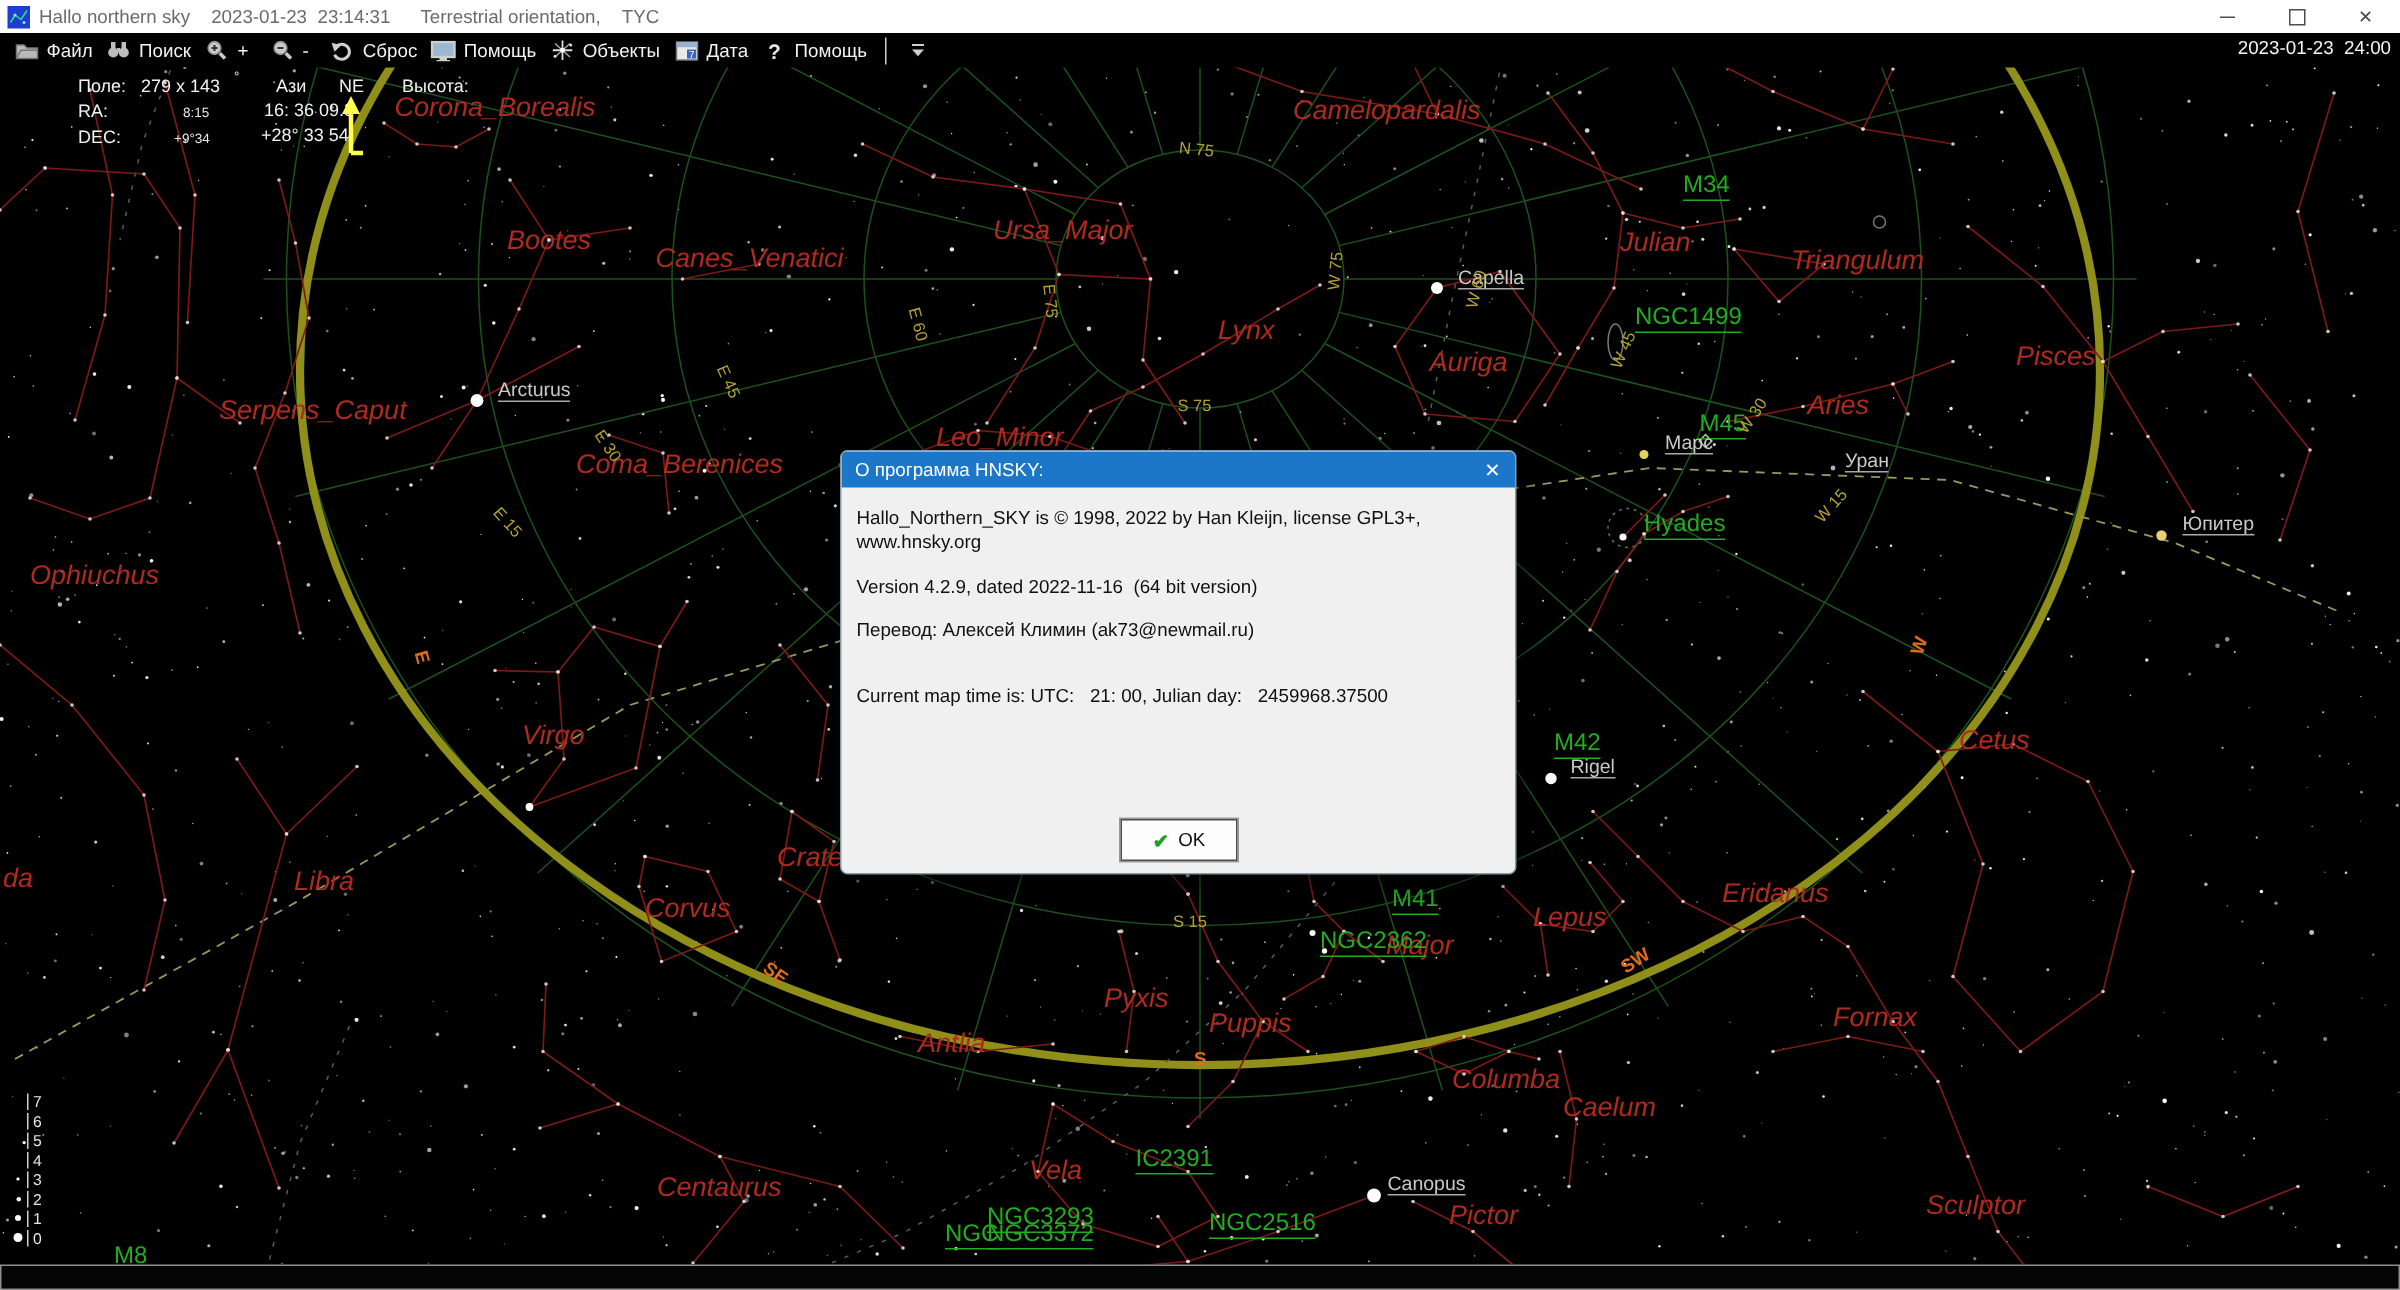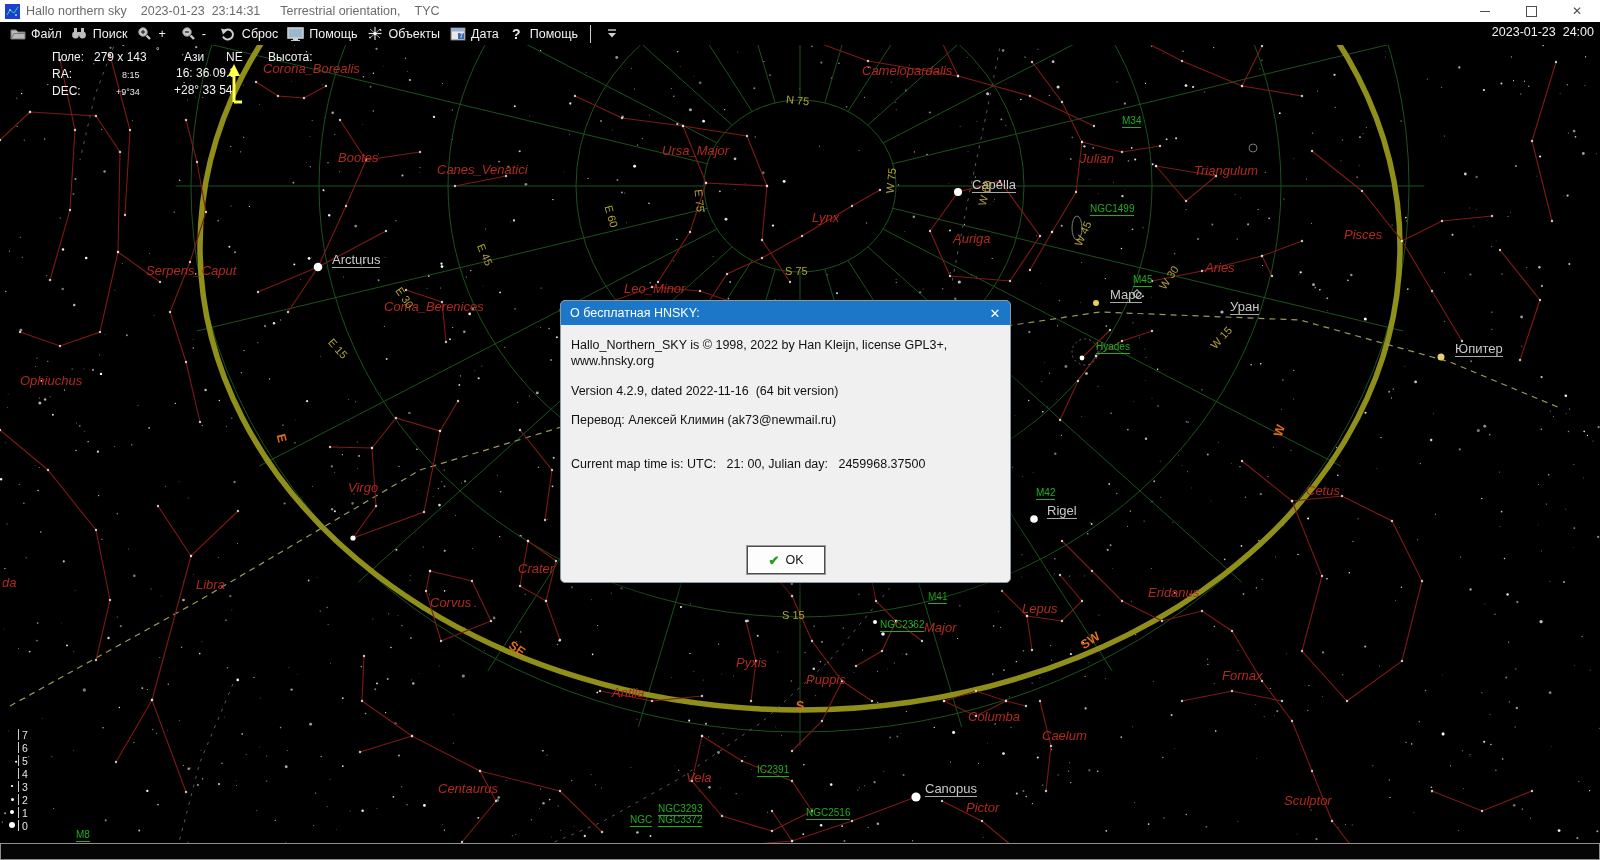--- a/index.html
+++ b/index.html
@@ -28,22 +28,22 @@
 
   
   #infopanel{position:absolute;left:0;top:0;z-index:40;color:#f2f2f2;font-size:12px;}
   .ip{position:absolute;white-space:pre;margin-left:44px;}
   .ipsmall{font-size:9px;color:#e8e8e8;}
 
   
   #sky{position:absolute;left:0;top:0;z-index:1;}
   #labels{position:absolute;left:0;top:0;width:1600px;height:860px;z-index:5;pointer-events:none;}
   .mlabel{position:absolute;white-space:pre;transform-origin:left center;line-height:1;}
-  .const{color:#b02a20;font-style:italic;font-size:13px;}
-  .dso{color:#21ad21;font-size:10px;border-bottom:1px solid #21ad21;padding-bottom:1px;}
+  .const{color:#b02a20;font-style:italic;font-size:18px;}
+  .dso{color:#21ad21;font-size:16px;border-bottom:1px solid #21ad21;padding-bottom:1px;}
   .starlab{color:#c9c9c9;font-size:13px;border-bottom:1px solid #a9a9a9;padding-bottom:1px;}
   .gridlab{color:#b1a236;font-size:11px;}
   .compass{color:#e06c1a;font-size:12.5px;font-weight:bold;}
 
   
   #maglegend{position:absolute;left:0;top:728px;z-index:6;color:#e5e5e5;font-size:10.5px;}
   .magrow{position:absolute;left:0;height:13px;display:flex;align-items:center;}
   .magdot{position:absolute;border-radius:50%;background:#fff;}
   .magbar{display:inline-block;width:1px;height:11px;background:#cfcfcf;margin-right:3px;}
 
@@ -1881,21 +1881,21 @@
           <polygon points="2,4 10,4 6,8.5" fill="#cfcfcf"></polygon>
         </svg>
     </div>
     <span id="tbclock">2023-01-23  24:00</span>
   </div>
 
   <div id="bottombar"></div>
 
   <div id="dialog">
     <div id="dlgtitle">
-      <span>О бесплатная HNSKY:</span>
+      <span>О программа HNSKY:</span>
     </div>
     <div id="dlgclose">
       <span>✕</span>
     </div>
     <div id="dlgbody">
       <p style="margin-top:12px">Hallo_Northern_SKY is © 1998, 2022 by Han Kleijn, license GPL3+, www.hnsky.org</p>
       <p style="margin-top:14px">Version 4.2.9, dated 2022-11-16  (64 bit version)</p>
       <p style="margin-top:13px">Перевод: Алексей Климин (ak73@newmail.ru)</p>
       <p style="margin-top:28px">Current map time is: UTC:   21: 00, Julian day:   2459968.37500</p>
     </div>

